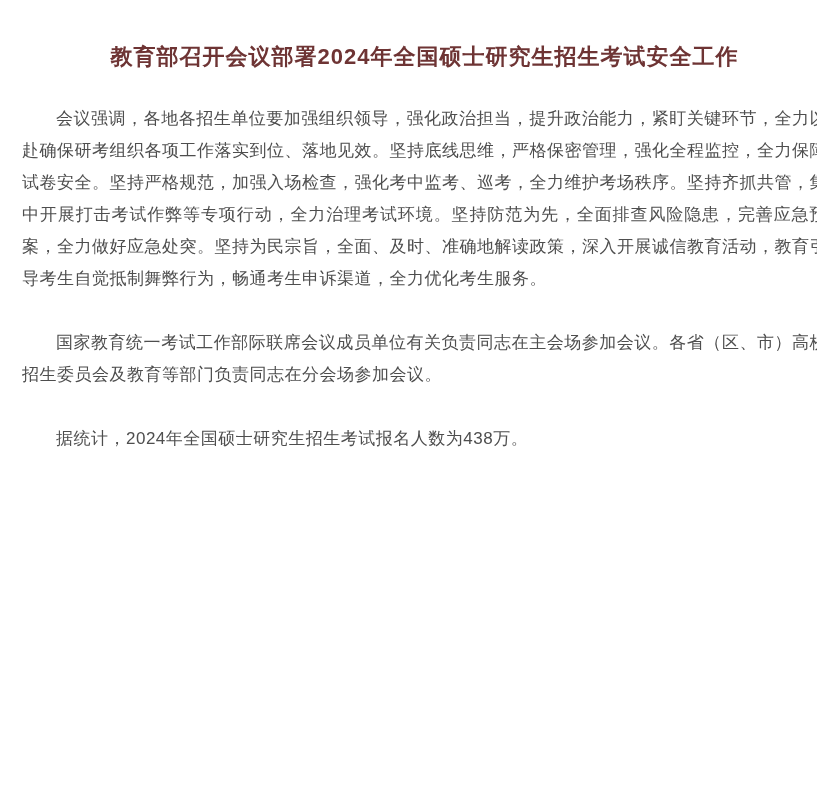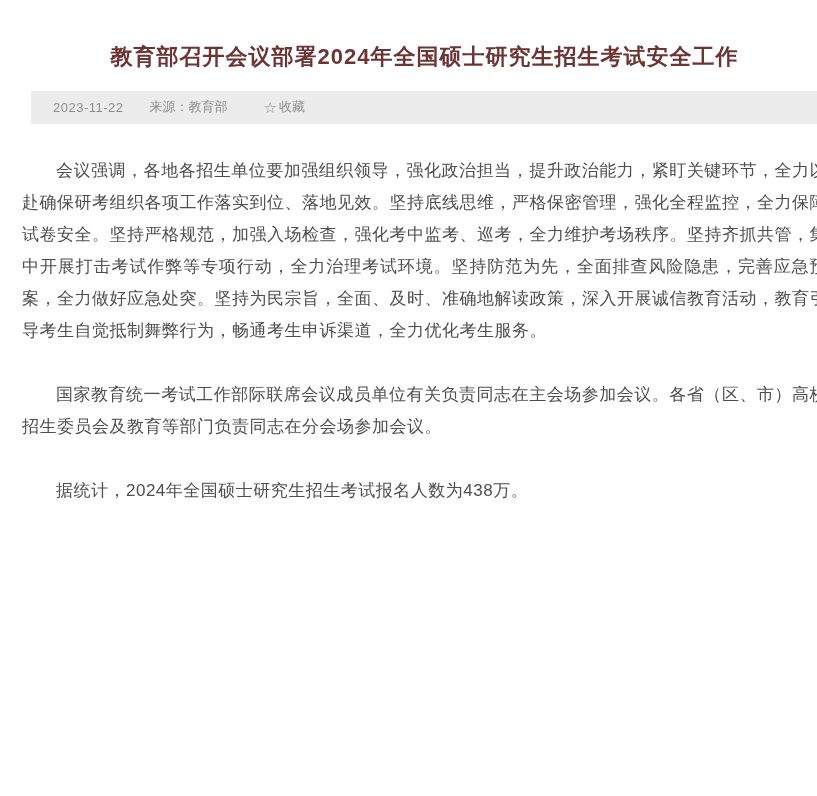--- a/index.html
+++ b/index.html
@@ -60,28 +60,20 @@
     letter-spacing: 0.5px;
   }
 </style>
 </head>
 <body>
 
 <div class="page">
 
   <h1 class="article-title">教育部召开会议部署2024年全国硕士研究生招生考试安全工作</h1>
 
-  <div class="meta-bar">
-    <span class="publish-date">2023-11-22</span>
-    <span class="source-label">来源：教育部</span>
-    <span class="favorite-btn">
-      <span class="star">☆</span>
-      <span>收藏</span>
-    </span>
-  </div>
 
   <div class="article-body">
       <p>会议强调，各地各招生单位要加强组织领导，强化政治担当，提升政治能力，紧盯关键环节，全力以赴确保研考组织各项工作落实到位、落地见效。坚持底线思维，严格保密管理，强化全程监控，全力保障试卷安全。坚持严格规范，加强入场检查，强化考中监考、巡考，全力维护考场秩序。坚持齐抓共管，集中开展打击考试作弊等专项行动，全力治理考试环境。坚持防范为先，全面排查风险隐患，完善应急预案，全力做好应急处突。坚持为民宗旨，全面、及时、准确地解读政策，深入开展诚信教育活动，教育引导考生自觉抵制舞弊行为，畅通考生申诉渠道，全力优化考生服务。</p>
       <p>国家教育统一考试工作部际联席会议成员单位有关负责同志在主会场参加会议。各省（区、市）高校招生委员会及教育等部门负责同志在分会场参加会议。</p>
       <p>据统计，2024年全国硕士研究生招生考试报名人数为438万。</p>
     </div>
 
 </div>
 
 </body></html>

